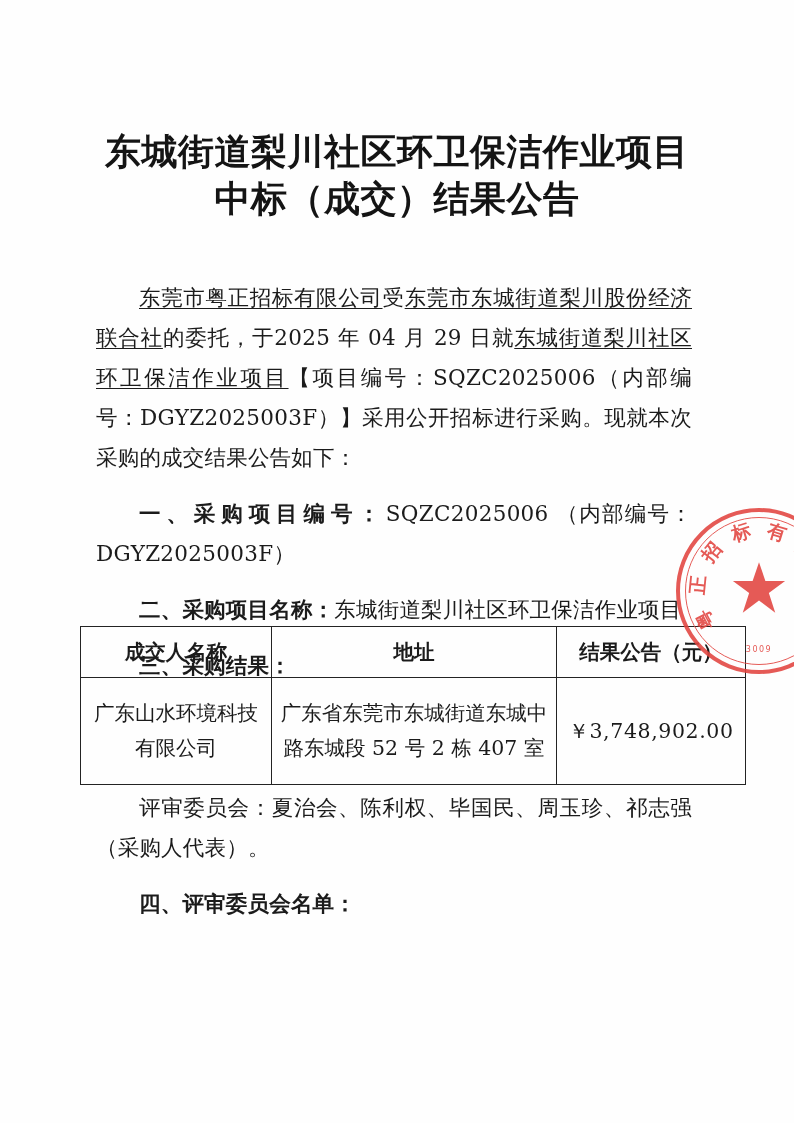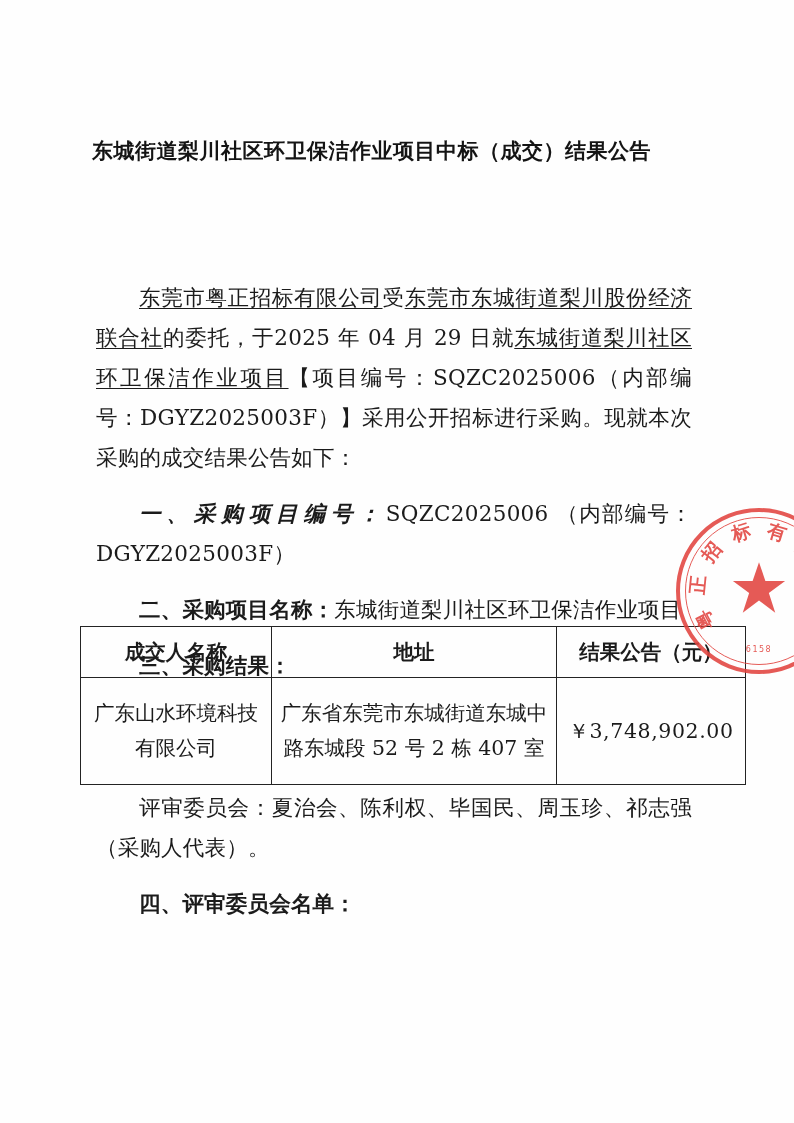--- a/index.html
+++ b/index.html
@@ -21,23 +21,24 @@
     position: absolute;
     inset: 0;
     background: #fefefe;
   }
 
   .doc-title {
     position: absolute;
     left: 92px;
     top: 128px;
     width: 610px;
-    font-family: "DejaVu Sans", "Liberation Sans", sans-serif;
-    font-weight: bold;
-    font-size: 21px;
+    text-align: center;
+    font-family: "DejaVu Sans", "Liberation Sans", sans-serif;
+    font-weight: bold;
+    font-size: 36px;
     line-height: 47px;
     letter-spacing: 0.5px;
     color: #141414;
   }
 
   .body-block {
     position: absolute;
     left: 80px;
     top: 262px;
     width: 628px;
@@ -59,21 +60,20 @@
     text-decoration: underline;
     text-underline-offset: 3px;
     text-decoration-thickness: 1px;
   }
   .lat {
     font-family: "DejaVu Serif", "Liberation Serif", serif;
     letter-spacing: 0.3px;
   }
   .sp-head {
     letter-spacing: 5px;
-    font-style: italic;
   }
 
   
   .result-table {
     position: absolute;
     left: 80px;
     top: 626px;
     width: 626px;
     border-collapse: collapse;
     table-layout: fixed;
@@ -230,17 +230,17 @@
           <span style="transform: translate(-54.7px, 29.1px) rotate(-118deg);">粤</span>
           <span style="transform: translate(-61.7px, -6.2px) rotate(-84.3deg);">正</span>
           <span style="transform: translate(-47.9px, -39.4px) rotate(-50.6deg);">招</span>
           <span style="transform: translate(-18px, -59.3px) rotate(-16.9deg);">标</span>
           <span style="transform: translate(18px, -59.3px) rotate(16.9deg);">有</span>
           <span style="transform: translate(47.9px, -39.4px) rotate(50.6deg);">限</span>
         </div>
       <svg class="seal-star" viewBox="0 0 100 100">
         <polygon points="50,4 61,36 95,36 67,57 78,91 50,70 22,91 33,57 5,36 39,36" fill="currentColor"></polygon>
       </svg>
-      <div class="seal-bottom-num">6158</div>
+      <div class="seal-bottom-num">3009</div>
     </div>
   </div>
 
 </div>
 
 </body></html>

